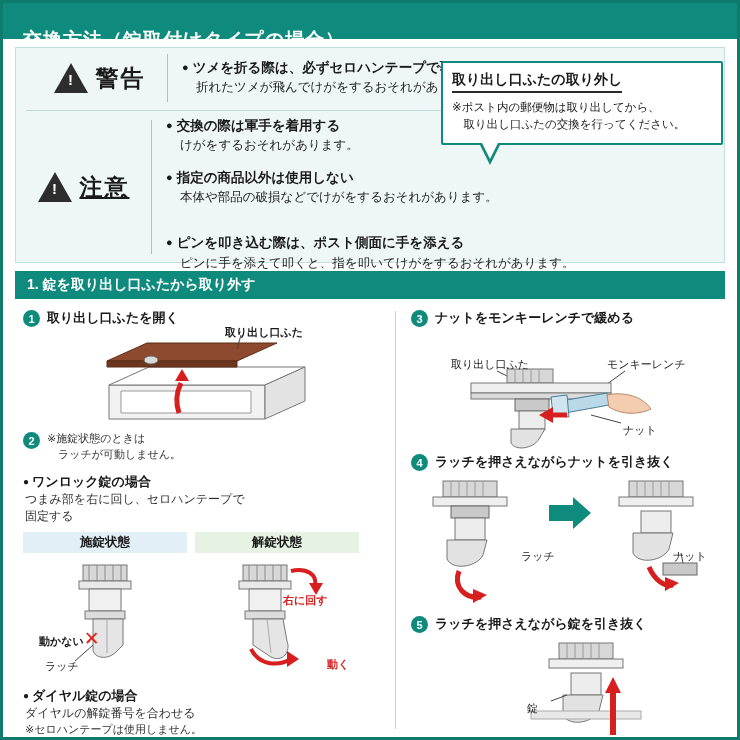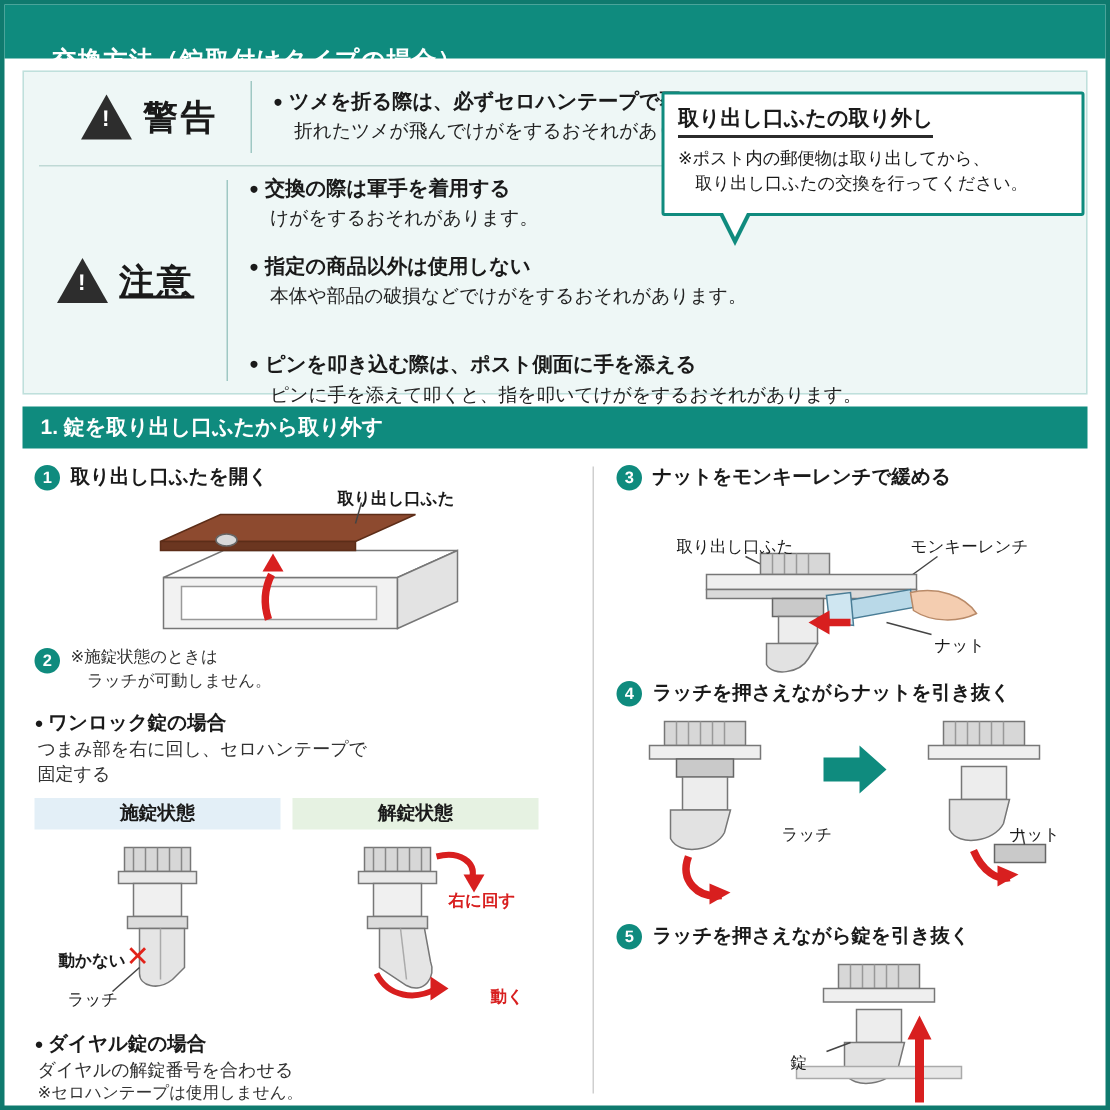--- a/index.html
+++ b/index.html
@@ -15,22 +15,22 @@
     border:3px solid #0f7a6e;
     background:#fff;
   }
   
   .hdr{
     position:absolute;left:0;top:0;width:734px;height:36px;
     background:#0f8b7e;
     display:flex;align-items:center;
   }
   .hdr-title{
-    color:#fff;font-size:16px;font-weight:bold;letter-spacing:1px;
-    padding-left:32px;
+    color:#fff;font-size:19px;font-weight:bold;letter-spacing:1px;
+    padding-left:20px;
     margin-top:38px;
   }
   
   .caution{
     position:absolute;left:12px;top:44px;width:710px;height:216px;
     background:#eef7f6;border:1px solid #bfe0dc;box-sizing:border-box;
   }
   .warn-row{
     position:absolute;left:16px;top:0;width:100%;height:60px;
     display:flex;align-items:center;
@@ -263,21 +263,21 @@
             <rect x="50" y="58" width="40" height="8" fill="#dcdcdc" stroke="#777"></rect>
             <path d="M58,66 L58,92 L76,104 C88,110 96,98 92,88 L88,66 Z" fill="#e5e5e5" stroke="#777"></path>
             <line x1="72" y1="66" x2="76" y2="100" stroke="#aaa"></line>
 
             <path d="M96,18 C112,14 122,22 120,32" stroke="#d81f1f" stroke-width="4" fill="none"></path>
             <polygon points="114,30 128,30 121,42" fill="#d81f1f"></polygon>
 
             <path d="M56,96 C64,112 82,114 96,106" stroke="#d81f1f" stroke-width="4" fill="none"></path>
             <polygon points="92,98 104,106 92,114" fill="#d81f1f"></polygon>
           </svg>
-          <div class="capb red" style="left:104px;top:40px;">右に回す</div>
+          <div class="capb red" style="left:88px;top:40px;">右に回す</div>
           <div class="capb red" style="left:112px;top:104px;margin-left:20px;">動く</div>
         </div>
       </div>
     </div>
 
     <div style="margin-top:4px;">
       <div class="dot-head">ダイヤル錠の場合</div>
       <div class="small" style="font-size:12px;margin-left:2px;">ダイヤルの解錠番号を合わせる</div>
       <div class="small" style="font-size:11px;margin-left:2px;">※セロハンテープは使用しません。</div>
     </div>

